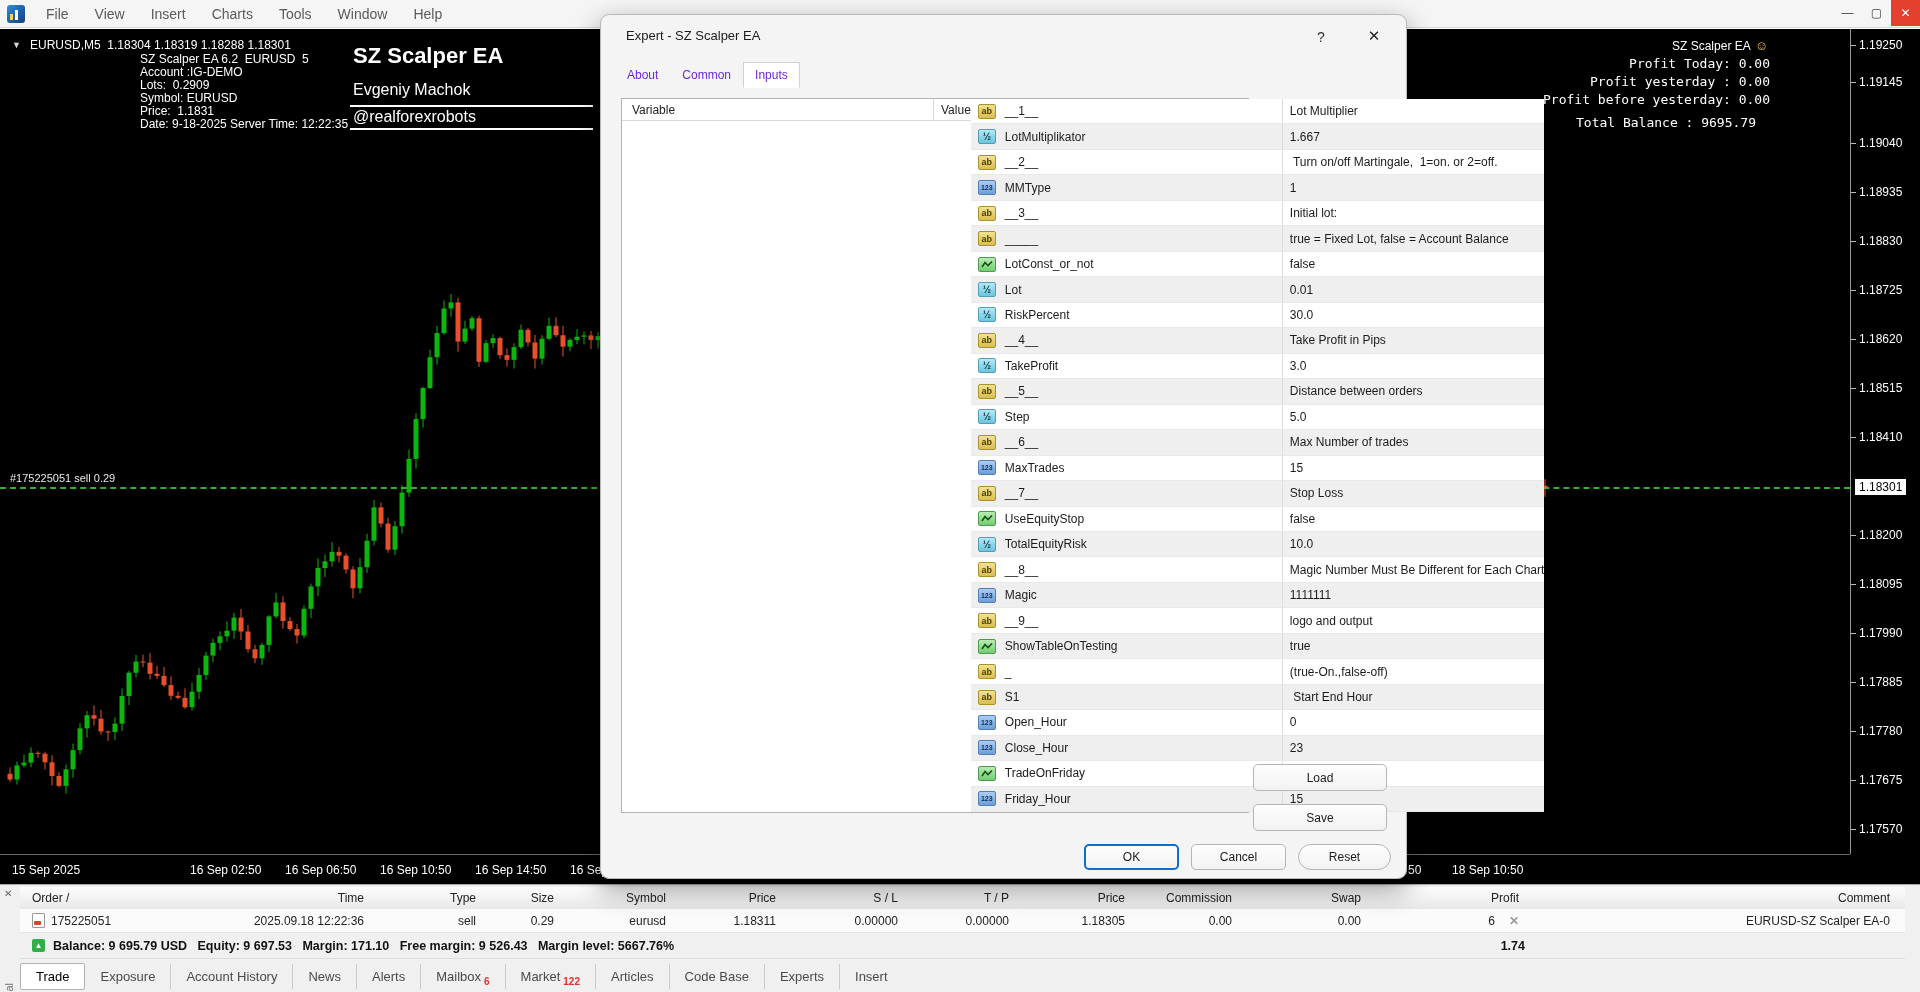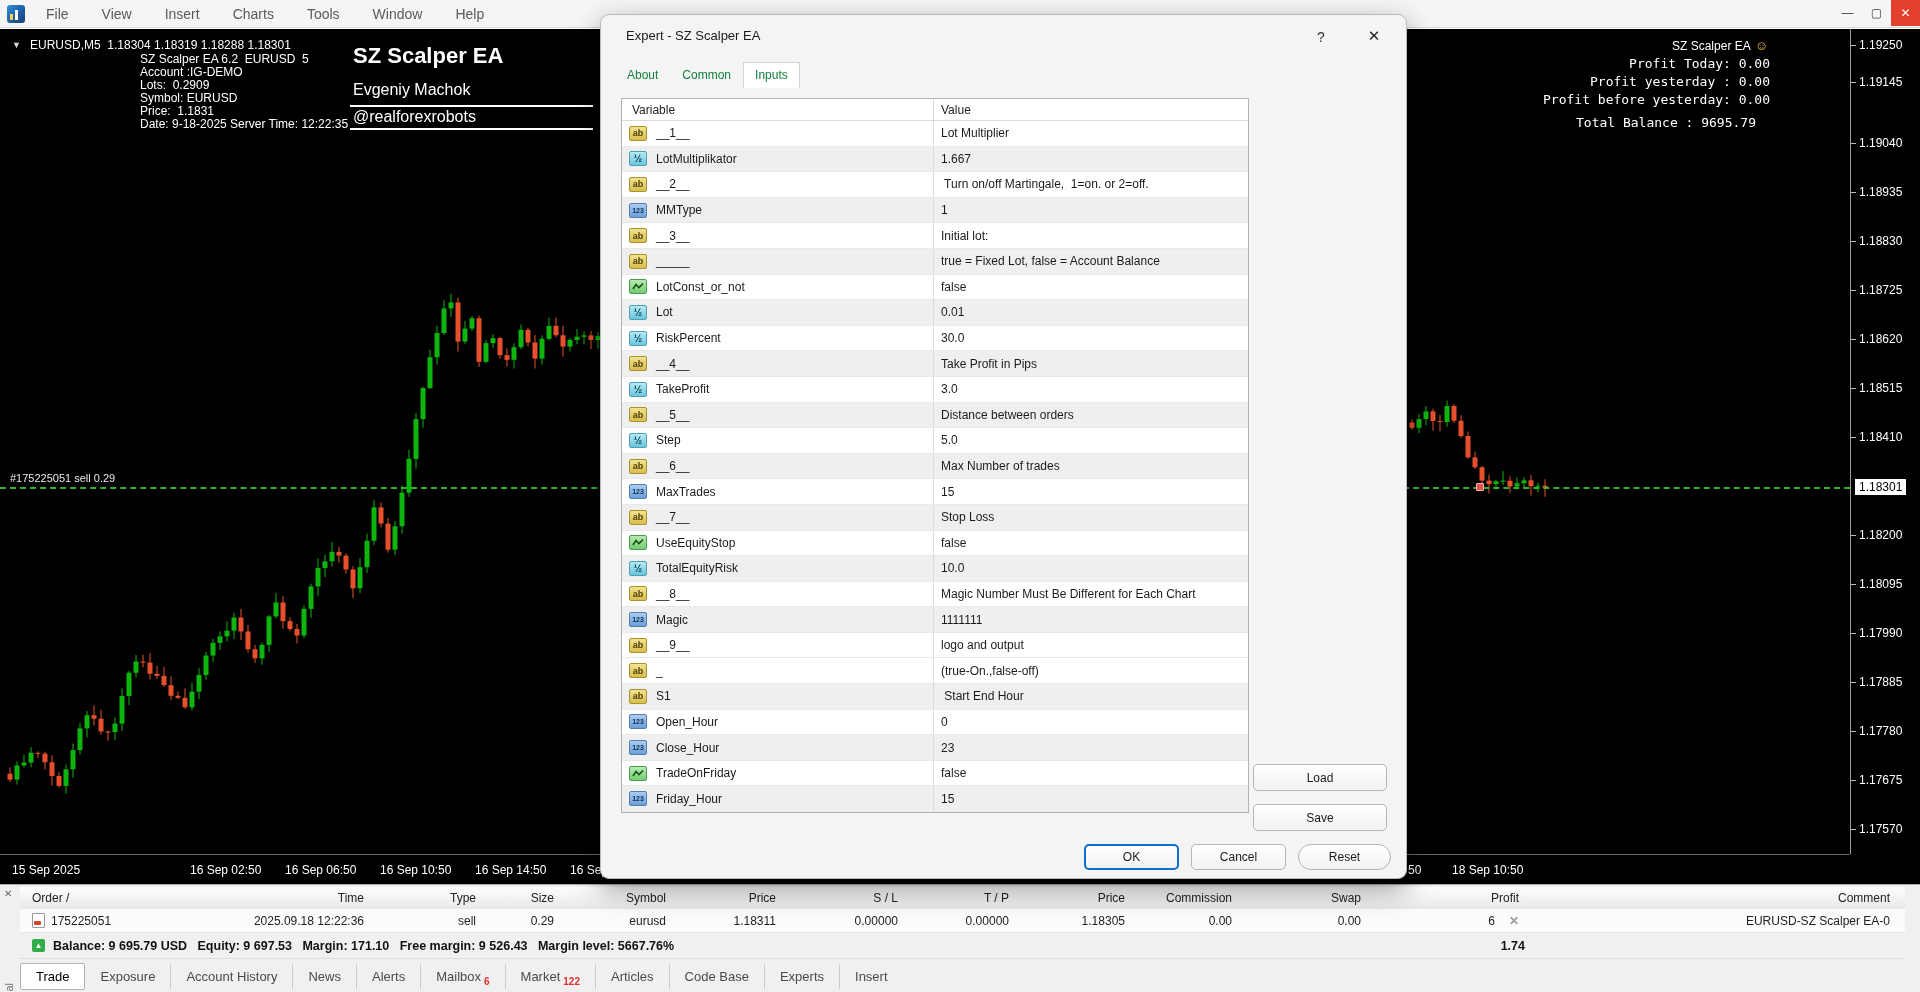--- a/index.html
+++ b/index.html
@@ -42,23 +42,23 @@
   
   .taxis{position:absolute;left:0;top:825px;width:1850px;height:32px;border-top:1px solid #6a6a6a;background:#000;overflow:hidden;}
   .ttick{position:absolute;top:8px;color:#fff;font-size:12px;white-space:nowrap;}
 
   
   .dialog{position:absolute;left:600px;top:14px;width:805px;height:863px;background:#f4f4f4;border:1px solid #b9b9b9;border-radius:9px;box-shadow:0 10px 28px rgba(0,0,0,.4);z-index:40;font-size:12px;color:#1b1b1b;}
   .dlg-title{position:absolute;left:25px;top:13px;font-size:13px;}
   .dlg-help{position:absolute;left:708px;top:10px;width:24px;height:24px;display:flex;align-items:center;justify-content:center;color:#333;font-size:14px;}
   .dlg-close{position:absolute;left:758px;top:8px;width:30px;height:26px;display:flex;align-items:center;justify-content:center;color:#222;font-size:15px;}
   .dlg-tabs{position:absolute;left:14px;top:47px;display:flex;height:25px;align-items:flex-end;}
-  .dtab{padding:4px 11px;color:#15803d;border:1px solid transparent;background:transparent;}
+  .dtab{padding:4px 11px;color:#6d28d9;border:1px solid transparent;background:transparent;}
   .dtab.active{background:#fff;border-color:#d2d2d2;border-bottom-color:#fff;position:relative;top:1px;padding:5px 11px;}
-  .itable{position:absolute;left:20px;top:83px;width:628px;height:715px;border:1px solid #b3b3b3;background:#fff;display:flex;flex-direction:column;box-sizing:border-box;}
+  .itable{position:absolute;left:20px;top:83px;width:628px;height:715px;border:1px solid #b3b3b3;background:#fff;display:flex;flex-direction:row;box-sizing:border-box;}
   .ithead{height:21px;display:flex;align-items:center;border-bottom:1px solid #d9d9d9;color:#222;flex:none;}
   .ithead .h1{width:312px;padding-left:10px;box-sizing:border-box;border-right:1px solid #d9d9d9;height:100%;display:flex;align-items:center;}
   .ithead .h2{flex:1;padding-left:7px;}
   .irow{flex:1;display:flex;align-items:stretch;border-bottom:1px solid #e9e9e9;background:#fff;}
   .irow.alt{background:#efefef;}
   .icell-var{width:312px;display:flex;align-items:center;gap:9px;padding-left:7px;box-sizing:border-box;border-right:1px solid #dcdcdc;}
   .icell-val{flex:1;display:flex;align-items:center;padding-left:7px;white-space:pre;overflow:hidden;}
   .vicon{width:18px;height:15px;border-radius:2px;flex:none;display:flex;align-items:center;justify-content:center;font-size:9px;font-weight:bold;box-sizing:border-box;text-align:right;}
   .vicon.s{background:linear-gradient(#f1e391,#d8bd52);border:1px solid #ab9228;color:#4f4000;}
   .vicon.d{background:linear-gradient(#b5e9f4,#6cc5dd);border:1px solid #4f9fb8;color:#063e50;font-size:10px;}
@@ -88,21 +88,21 @@
   .ttab.active{background:#fff;border:1px solid #b2b2b2;border-right:1px solid #b2b2b2;color:#000;border-radius:2px;}
   .badge{color:#e03030;font-size:10px;margin-left:3px;position:relative;top:5px;font-weight:bold;}
 </style>
 </head>
 <body>
 
 <div id="app">
 
   <div class="menubar">
     <div class="app-ico"></div>
-    <div id="menu-items" style="display:flex;gap:7px;">
+    <div id="menu-items" style="display:flex;">
         <div class="menu-item">File</div>
         <div class="menu-item">View</div>
         <div class="menu-item">Insert</div>
         <div class="menu-item">Charts</div>
         <div class="menu-item">Tools</div>
         <div class="menu-item">Window</div>
         <div class="menu-item">Help</div>
       </div>
     <div class="winctl">
       <div class="winbtn">—</div>
@@ -539,20 +539,31 @@
             </div>
             <div class="icell-val">1111111</div>
           </div>
           <div class="irow">
             <div class="icell-var">
               <div class="vicon s">ab</div>
               <div>__9__</div>
             </div>
             <div class="icell-val">logo and output</div>
           </div>
+          <div class="irow alt">
+            <div class="icell-var">
+              <div class="vicon b">
+                <svg width="12" height="9" viewBox="0 0 12 9">
+                  <polyline points="1,7 4,2.5 7,5.5 11,1.5" fill="none" stroke="#14520f" stroke-width="1.6"></polyline>
+                </svg>
+              </div>
+              <div>ShowTableOnTesting</div>
+            </div>
+            <div class="icell-val">true</div>
+          </div>
           <div class="irow">
             <div class="icell-var">
               <div class="vicon s">ab</div>
               <div>_</div>
             </div>
             <div class="icell-val">(true-On.,false-off)</div>
           </div>
           <div class="irow alt">
             <div class="icell-var">
               <div class="vicon s">ab</div>

